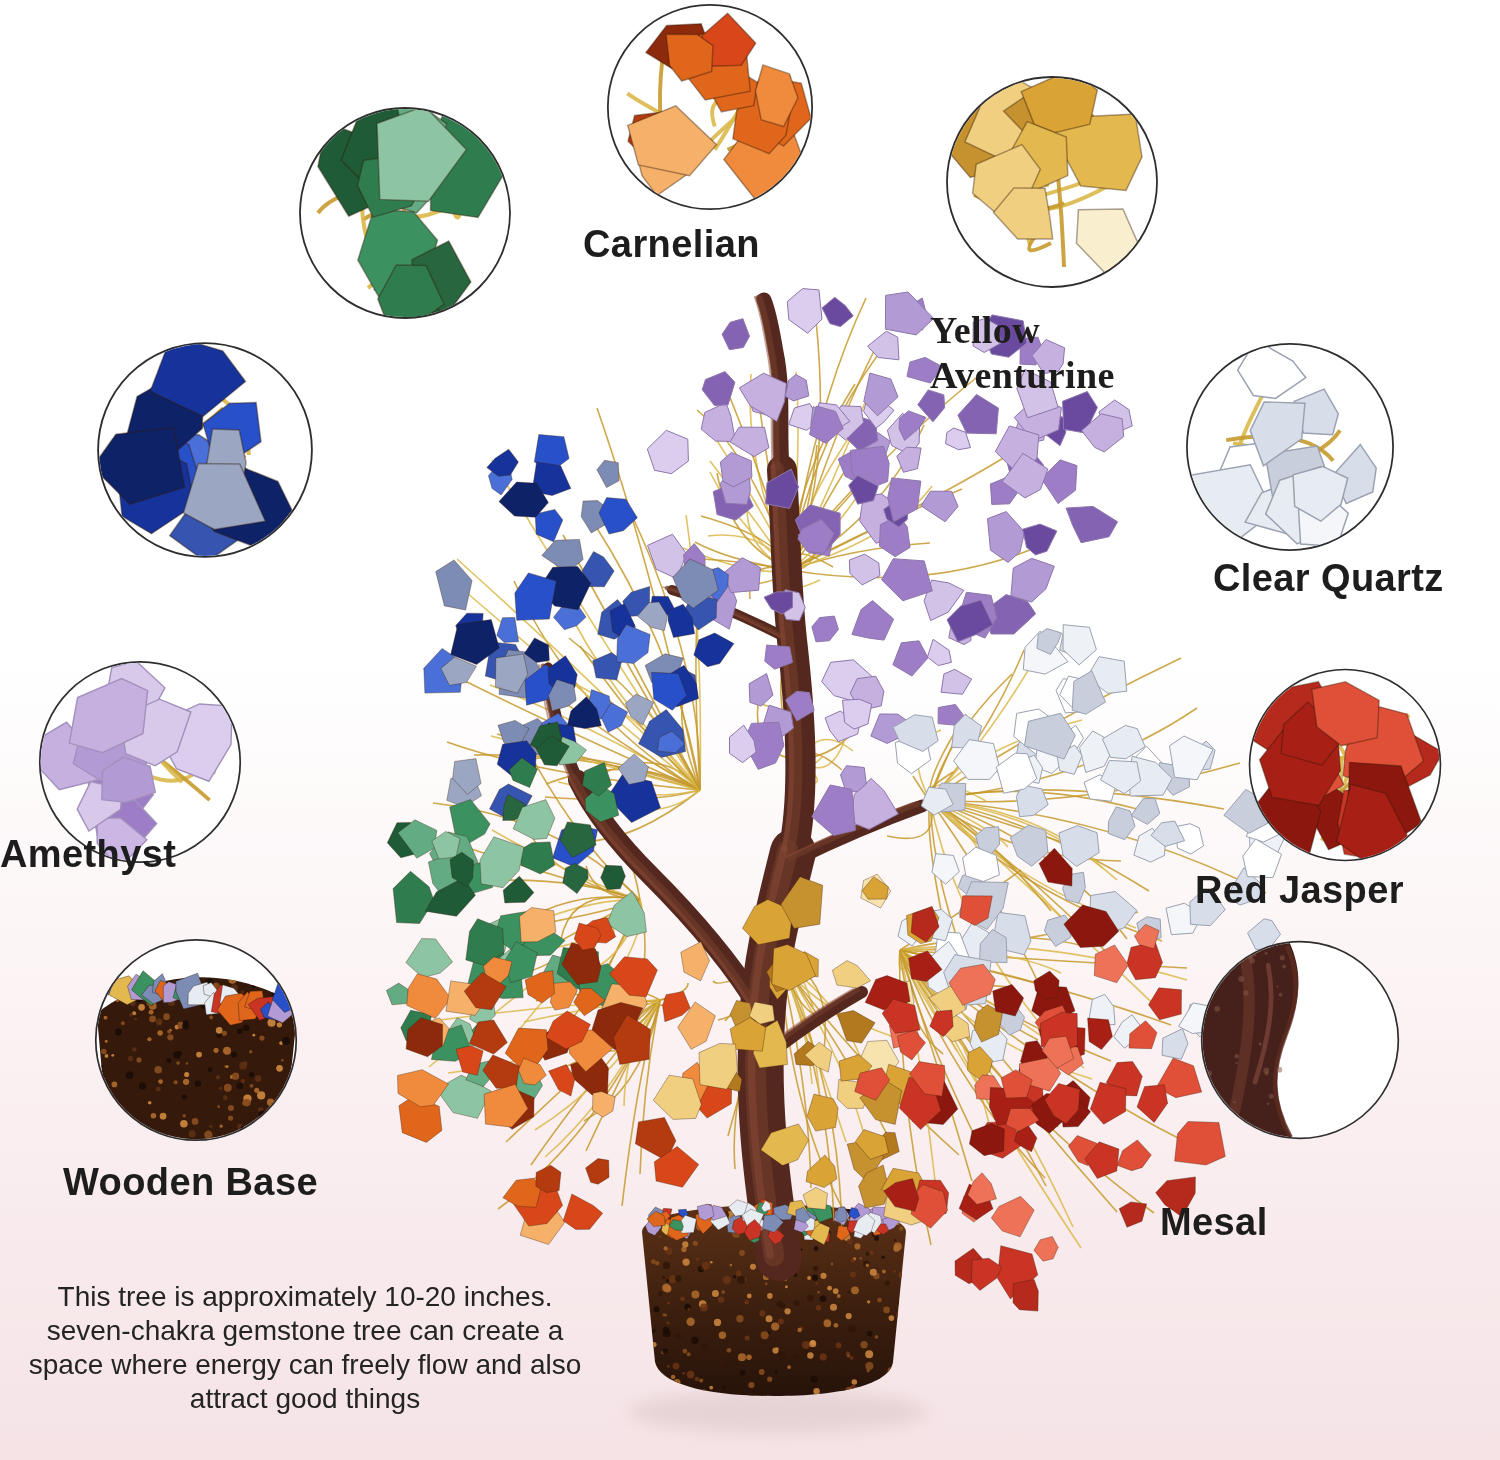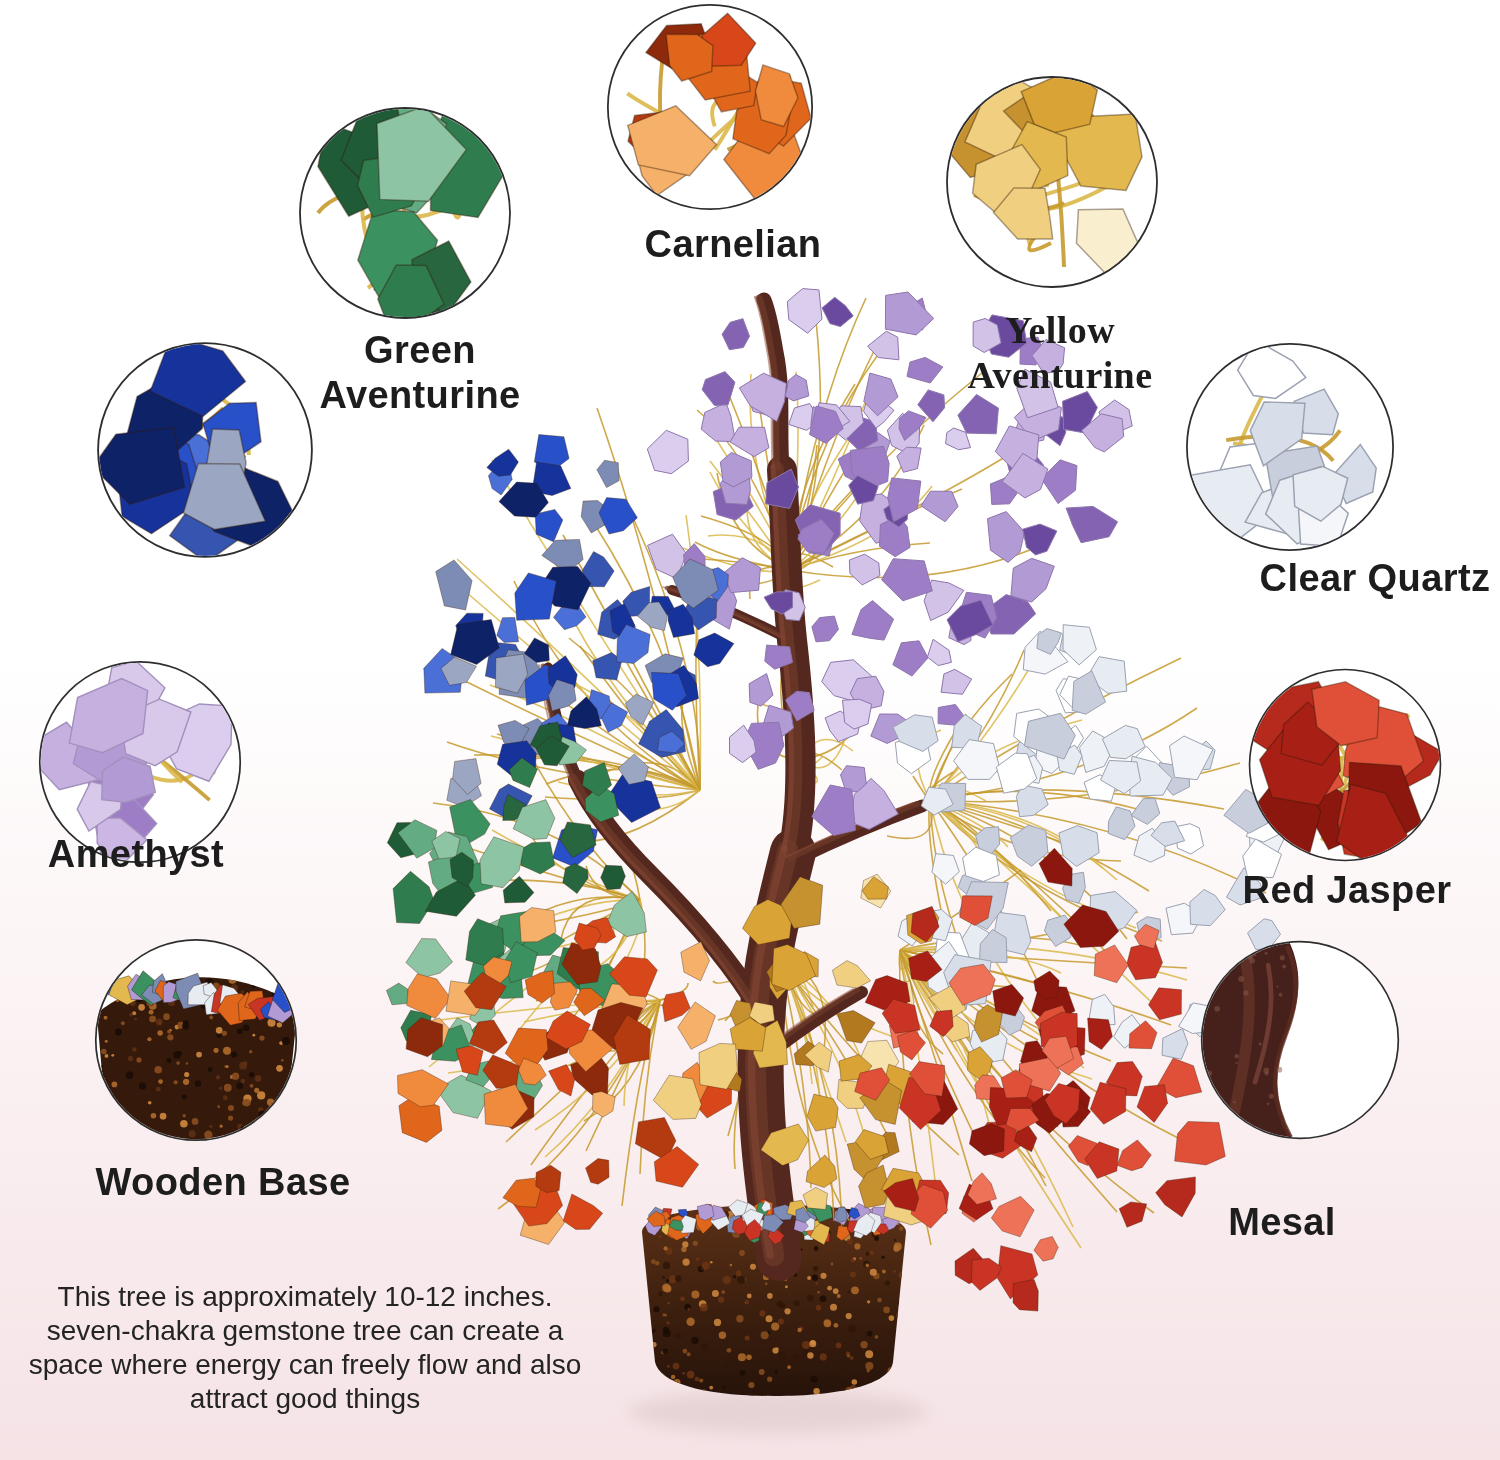--- a/index.html
+++ b/index.html
@@ -3,21 +3,21 @@
 <meta charset="utf-8">
 <style>
   html,body{margin:0;padding:0;}
   body{width:1500px;height:1460px;font-family:"Liberation Sans",sans-serif;}
   .stage{position:relative;width:1500px;height:1460px;overflow:hidden;
     background:linear-gradient(180deg,#ffffff 0%,#ffffff 45%,#fbf1f2 72%,#f5e3e6 100%);}
   svg{display:block;}
   #tree-svg{position:absolute;left:0;top:0;width:1500px;height:1460px;}
   .callout{position:absolute;}
   .callout svg{width:100%;height:100%;}
-  .lbl{position:absolute;font-size:38px;font-weight:600;color:#1d1d1d;text-align:center;
+  .lbl{position:absolute;font-size:38px;font-weight:600;color:#1d1d1d;text-align:left;
     letter-spacing:.4px;line-height:1.18;}
   .para{position:absolute;font-size:28px;font-weight:500;color:#242424;text-align:center;
     line-height:1.22;margin:0;}
   
   .co-0{left:603px;top:0px;width:214px;height:214px;}
   .co-1{left:295px;top:103px;width:220px;height:220px;}
   .co-2{left:942px;top:72px;width:220px;height:220px;}
   .co-3{left:93px;top:338px;width:224px;height:224px;}
   .co-4{left:1182px;top:339px;width:216px;height:216px;}
   .co-5{left:35px;top:657px;width:210px;height:210px;}
@@ -1566,22 +1566,21 @@
           <circle cx="-67.7" cy="24.4" r="1.3" fill="#8a5a4a" opacity="0.5"></circle>
           <circle cx="-51.1" cy="-84.7" r="3.0" fill="#8a5a4a" opacity="0.5"></circle>
           <circle cx="-50.0" cy="-92.5" r="3.4" fill="#8a5a4a" opacity="0.5"></circle>
           <circle cx="-20.8" cy="-48.4" r="2.1" fill="#8a5a4a" opacity="0.5"></circle>
           <circle cx="-96.8" cy="35.6" r="2.9" fill="#8a5a4a" opacity="0.5"></circle>
         </g>
       </svg>
     </div>
 
   <div class="lbl lbl-0">Carnelian</div>
-  <div class="lbl lbl-1">Green Aventurine</div>
   <div class="lbl lbl-2">Yellow Aventurine</div>
   <div class="lbl lbl-4">Clear Quartz</div>
   <div class="lbl lbl-5">Amethyst</div>
   <div class="lbl lbl-6">Red Jasper</div>
   <div class="lbl lbl-7">Wooden Base</div>
   <div class="lbl lbl-8">Mesal</div>
 
-  <p class="para para-left">This tree is approximately 10-12 inches.  seven-chakra gemstone tree can create a space where energy can freely flow and also attract good things</p>
+  <p class="para para-left">This tree is approximately 10-20 inches.  seven-chakra gemstone tree can create a space where energy can freely flow and also attract good things</p>
 </div>
 
 </body></html>

